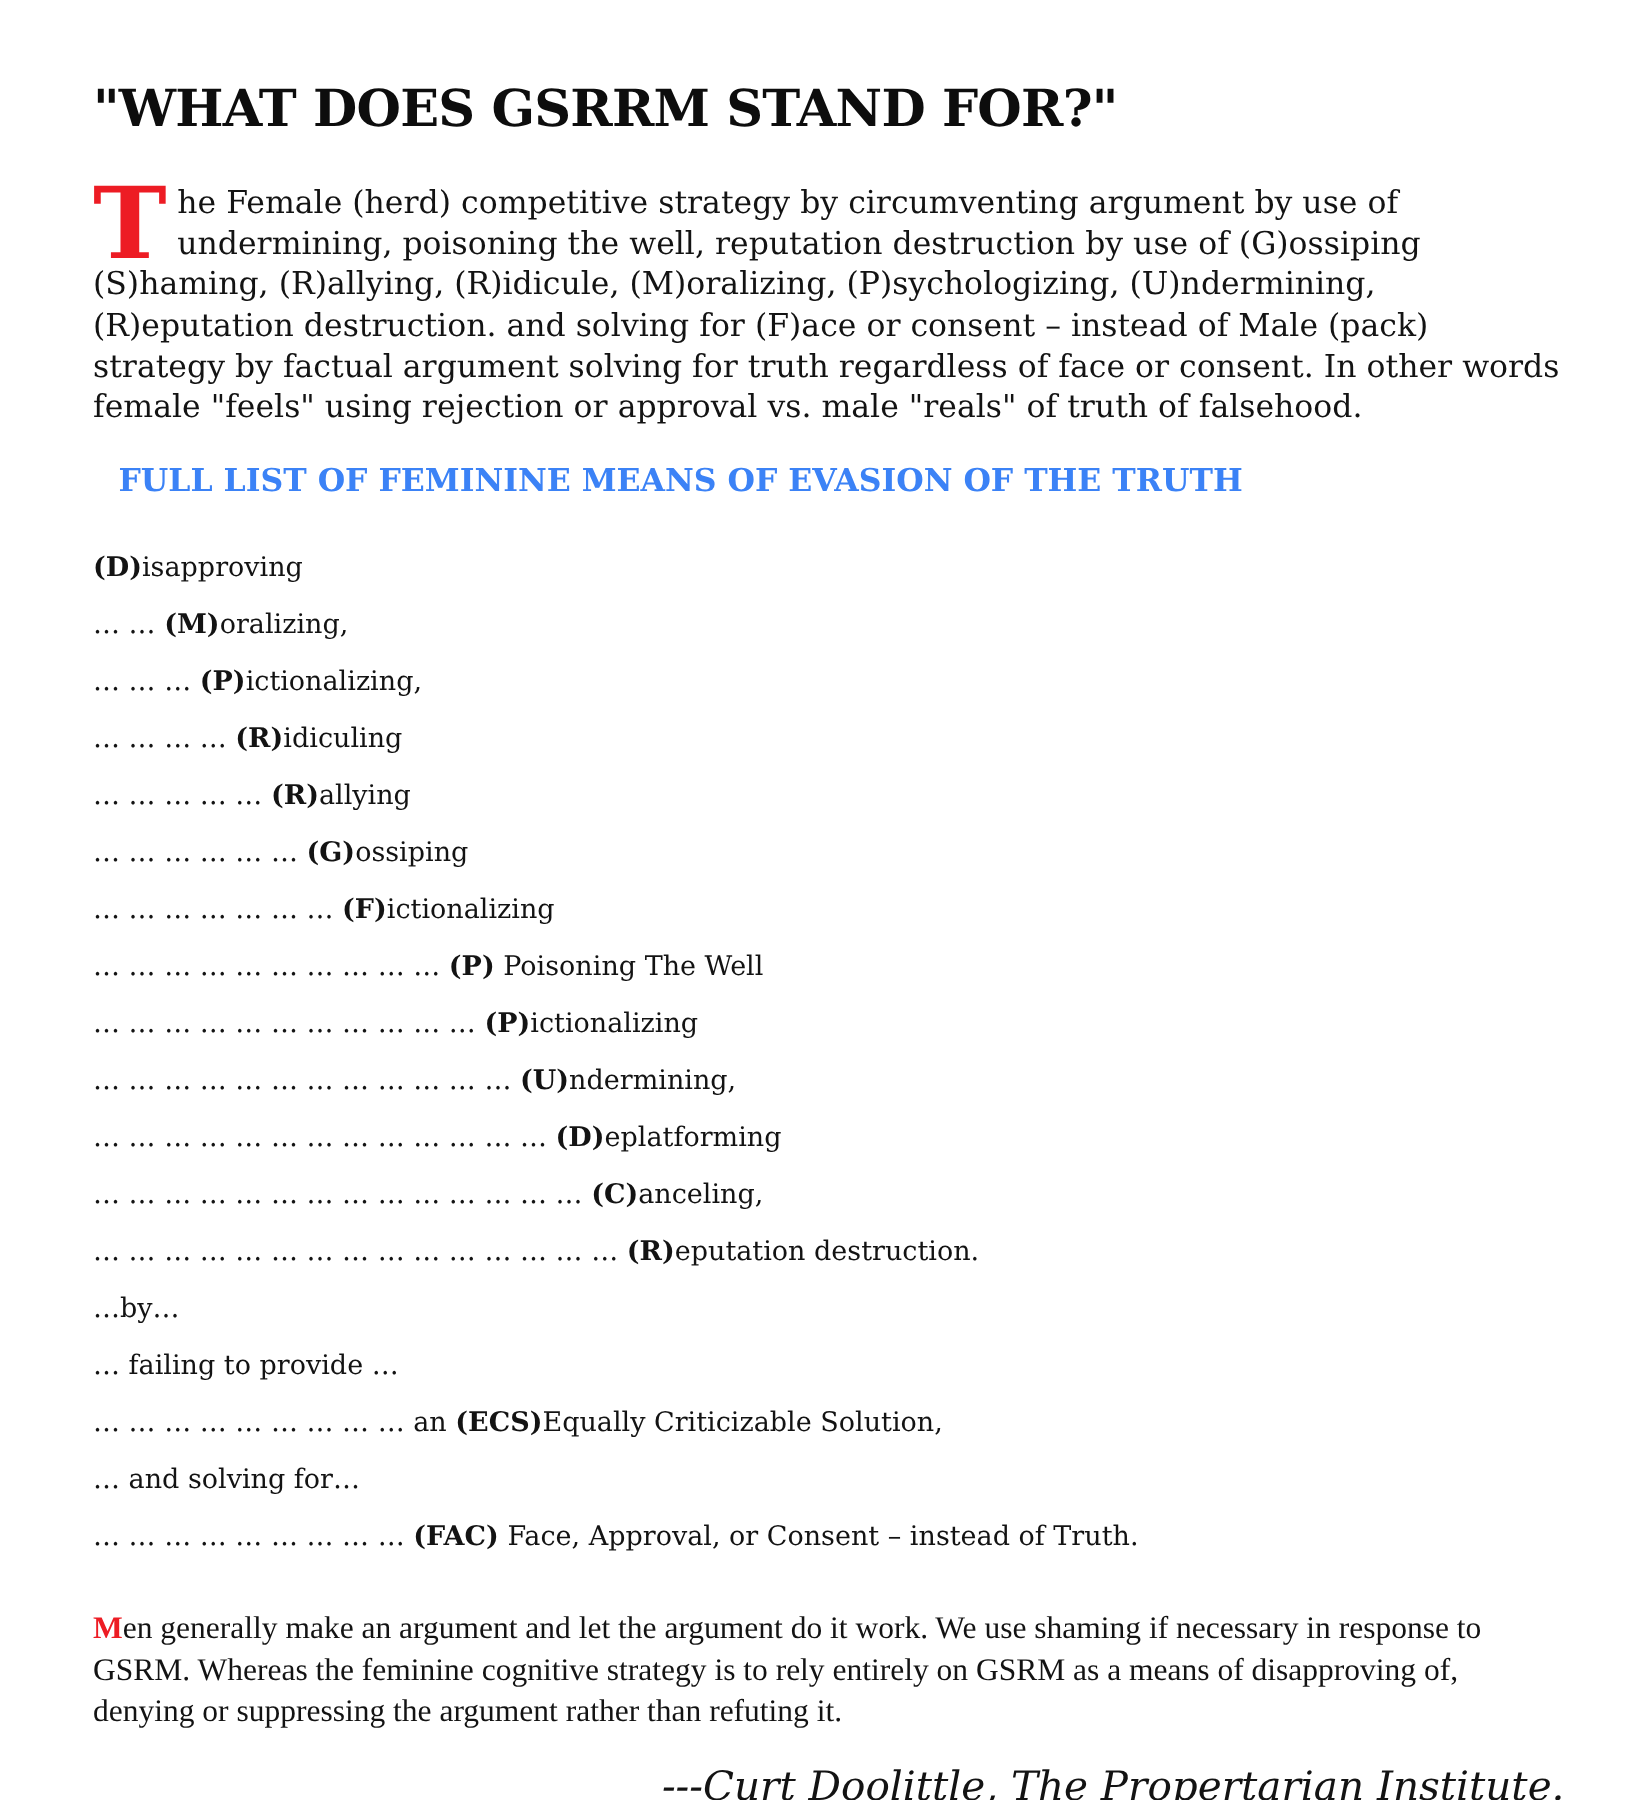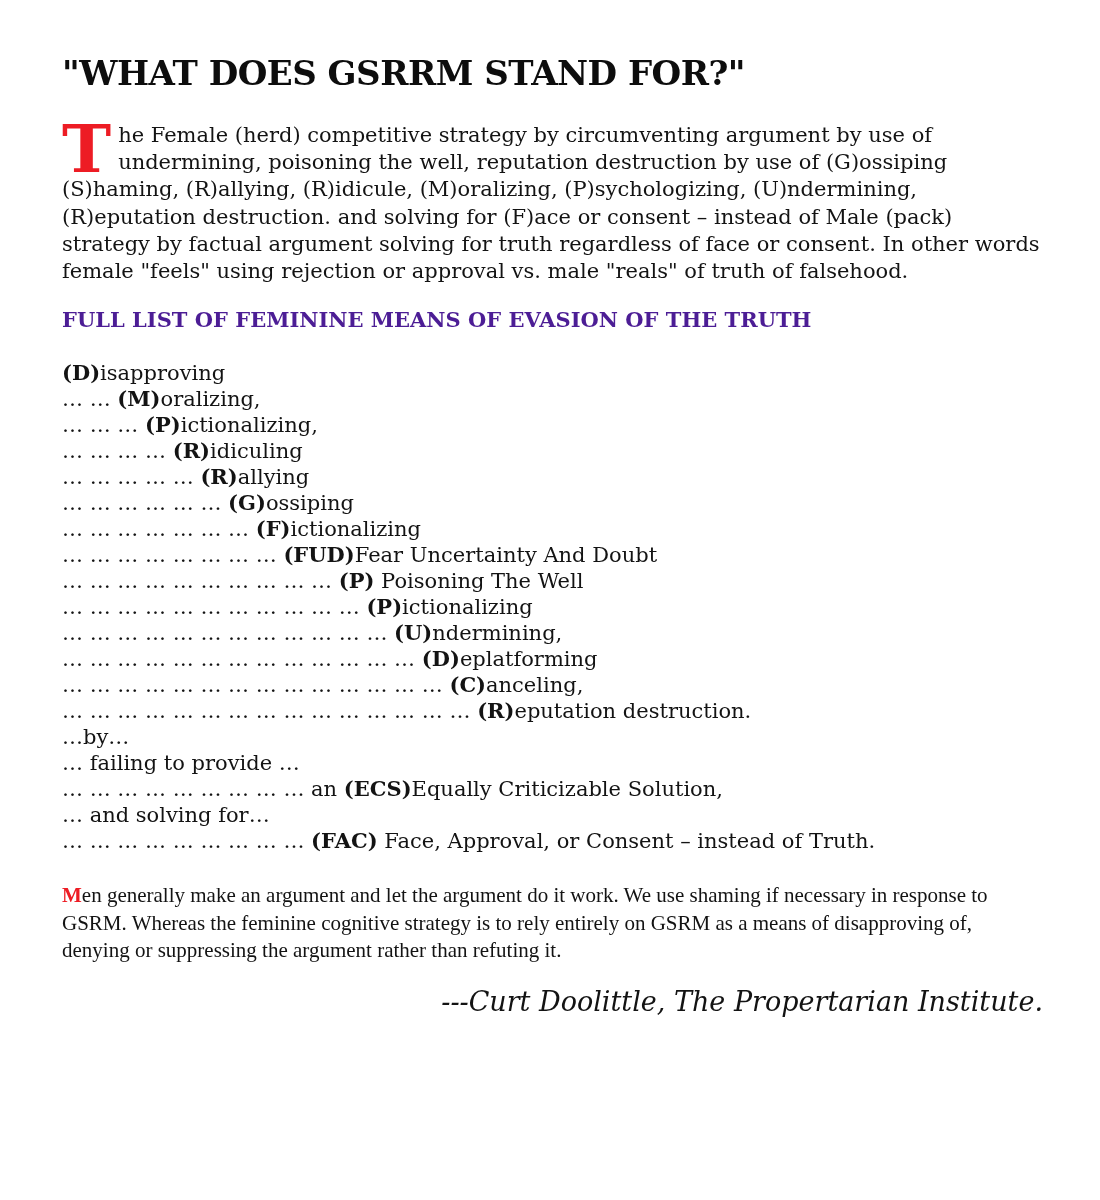--- a/index.html
+++ b/index.html
@@ -35,29 +35,29 @@
   }
   .dropcap {
     float: left;
     font-size: 66px;
     line-height: 54px;
     font-weight: bold;
     color: #ed1c24;
     padding-right: 7px;
   }
   h2.list-heading {
-    margin: 0 0 27px 0;
+    margin: 0 0 27px 17px;
     font-size: 21px;
     line-height: 27.2px;
     font-weight: bold;
-    color: #4c1d95;
+    color: #3b82f6;
   }
   .list {
-    font-size: 21px;
-    line-height: 26px;
+    font-size: 18px;
+    line-height: 38px;
     margin: 0 0 28px 0;
   }
   .list-line b {
     font-weight: bold;
   }
   p.closing {
     margin: 12px 0 24px 0;
     font-size: 21px;
     line-height: 27.2px;
     font-family: Liberation Serif, serif;
@@ -88,21 +88,20 @@
   <h2 class="list-heading">FULL LIST OF FEMININE MEANS OF EVASION OF THE TRUTH</h2>
 
   <div class="list" id="evasion-list">
       <div class="list-line"><span></span><b>(D)</b><span>isapproving</span></div>
       <div class="list-line"><span>… … </span><b>(M)</b><span>oralizing,</span></div>
       <div class="list-line"><span>… … … </span><b>(P)</b><span>ictionalizing,</span></div>
       <div class="list-line"><span>… … … … </span><b>(R)</b><span>idiculing</span></div>
       <div class="list-line"><span>… … … … … </span><b>(R)</b><span>allying</span></div>
       <div class="list-line"><span>… … … … … … </span><b>(G)</b><span>ossiping</span></div>
       <div class="list-line"><span>… … … … … … … </span><b>(F)</b><span>ictionalizing</span></div>
-      <div class="list-line"><span>… … … … … … … … </span><b>(FUD)</b><span>Fear Uncertainty And Doubt</span></div>
       <div class="list-line"><span>… … … … … … … … … … </span><b>(P)</b><span> Poisoning The Well</span></div>
       <div class="list-line"><span>… … … … … … … … … … … </span><b>(P)</b><span>ictionalizing</span></div>
       <div class="list-line"><span>… … … … … … … … … … … … </span><b>(U)</b><span>ndermining,</span></div>
       <div class="list-line"><span>… … … … … … … … … … … … … </span><b>(D)</b><span>eplatforming</span></div>
       <div class="list-line"><span>… … … … … … … … … … … … … … </span><b>(C)</b><span>anceling,</span></div>
       <div class="list-line"><span>… … … … … … … … … … … … … … … </span><b>(R)</b><span>eputation destruction.</span></div>
       <div class="list-line"><span>…by…</span></div>
       <div class="list-line"><span>… failing to provide …</span></div>
       <div class="list-line"><span>… … … … … … … … … an </span><b>(ECS)</b><span>Equally Criticizable Solution,</span></div>
       <div class="list-line"><span>… and solving for…</span></div>

